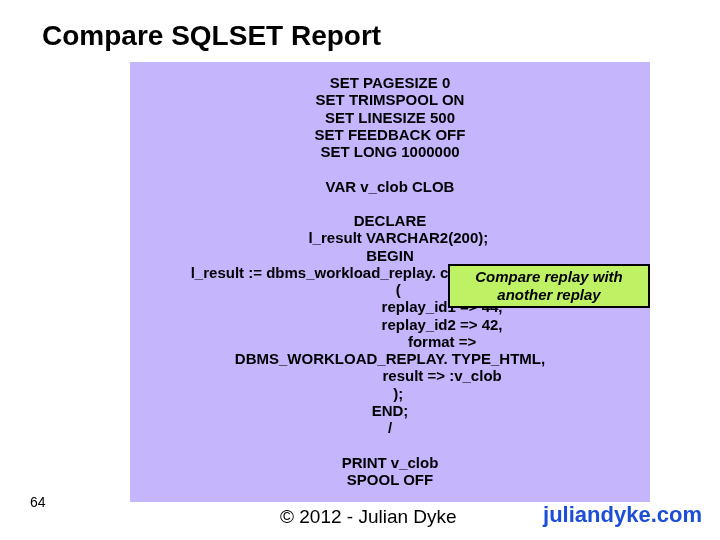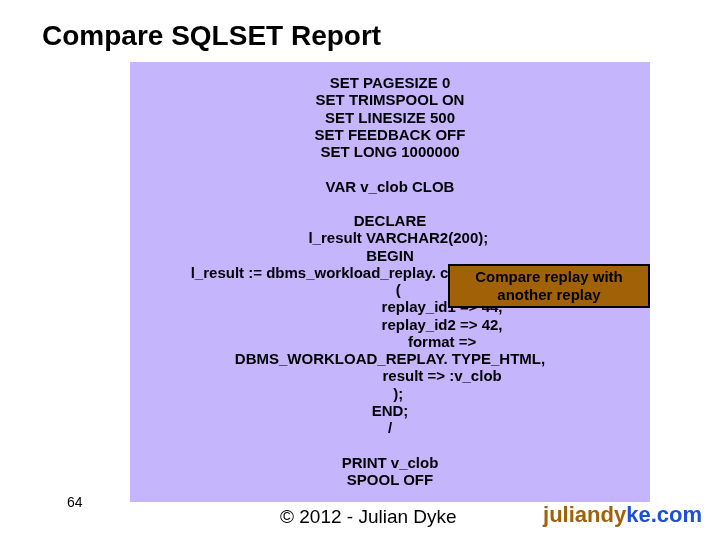--- a/index.html
+++ b/index.html
@@ -35,52 +35,52 @@
     line-height: 1.15;
     padding: 12px 6px;
     box-sizing: border-box;
     text-align: center;
   }
   .annotation {
     position: absolute;
     top: 264px;
     left: 448px;
     width: 190px;
-    background: #a16207;
+    background: #bef264;
     border: 2px solid #000;
     text-align: center;
     font-size: 15px;
     font-weight: bold;
     color: #000;
     padding: 2px 4px;
     line-height: 1.2;
+    font-style: italic;
   }
   .page-num {
     position: absolute;
     bottom: 30px;
     left: 30px;
     font-size: 14px;
     color: #000;
-    margin-left: 37px;
   }
   .copyright {
     position: absolute;
     bottom: 12px;
     left: 280px;
     font-size: 19px;
     color: #000;
   }
   .footer-brand {
     position: absolute;
     bottom: 12px;
     right: 18px;
     font-size: 22px;
     font-weight: bold;
   }
-  .brand-a { color: #a16207; }
+  .brand-a { color: #1d4ed8; }
   .brand-b { color: #1d4ed8; }
 </style>
 </head>
 <body>
 
 <div class="title">Compare SQLSET Report</div>
 
 <div class="code-block">SET PAGESIZE 0
 SET TRIMSPOOL ON
 SET LINESIZE 500

